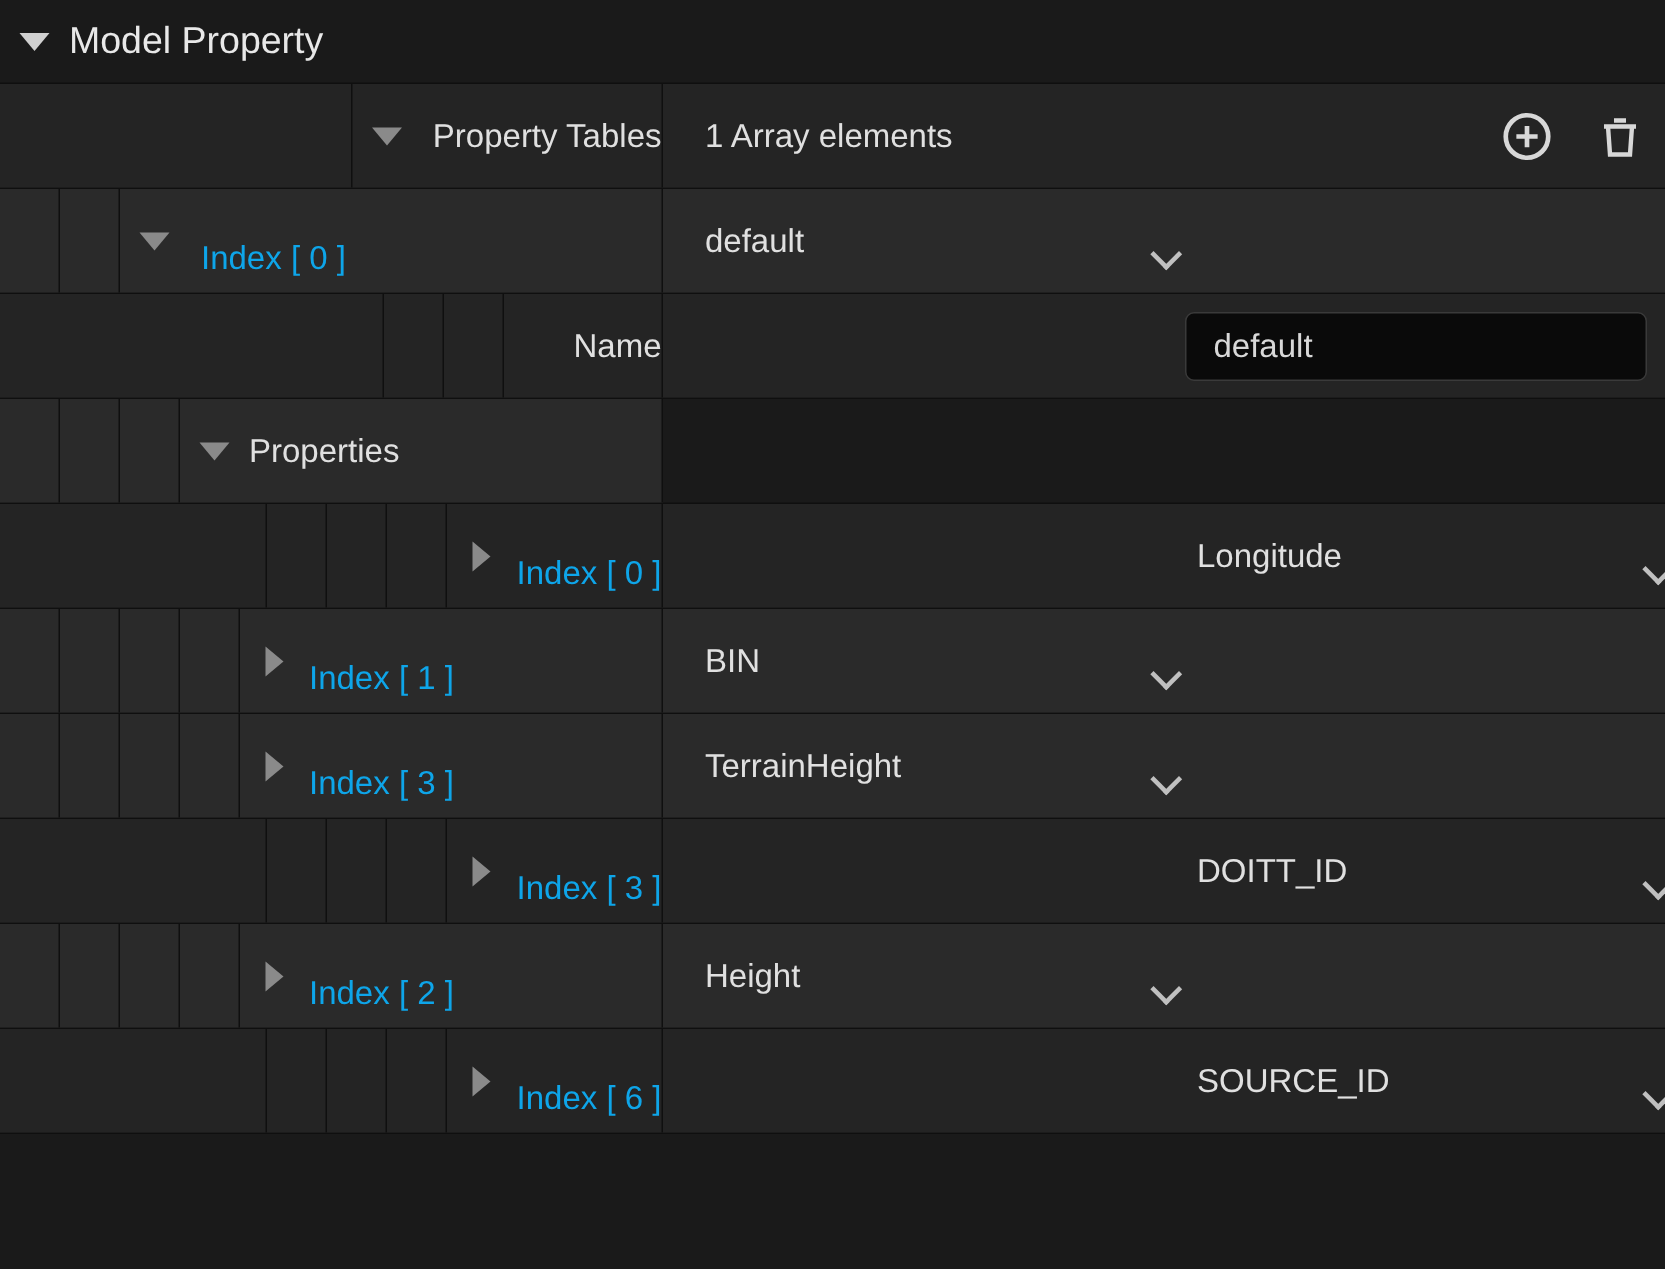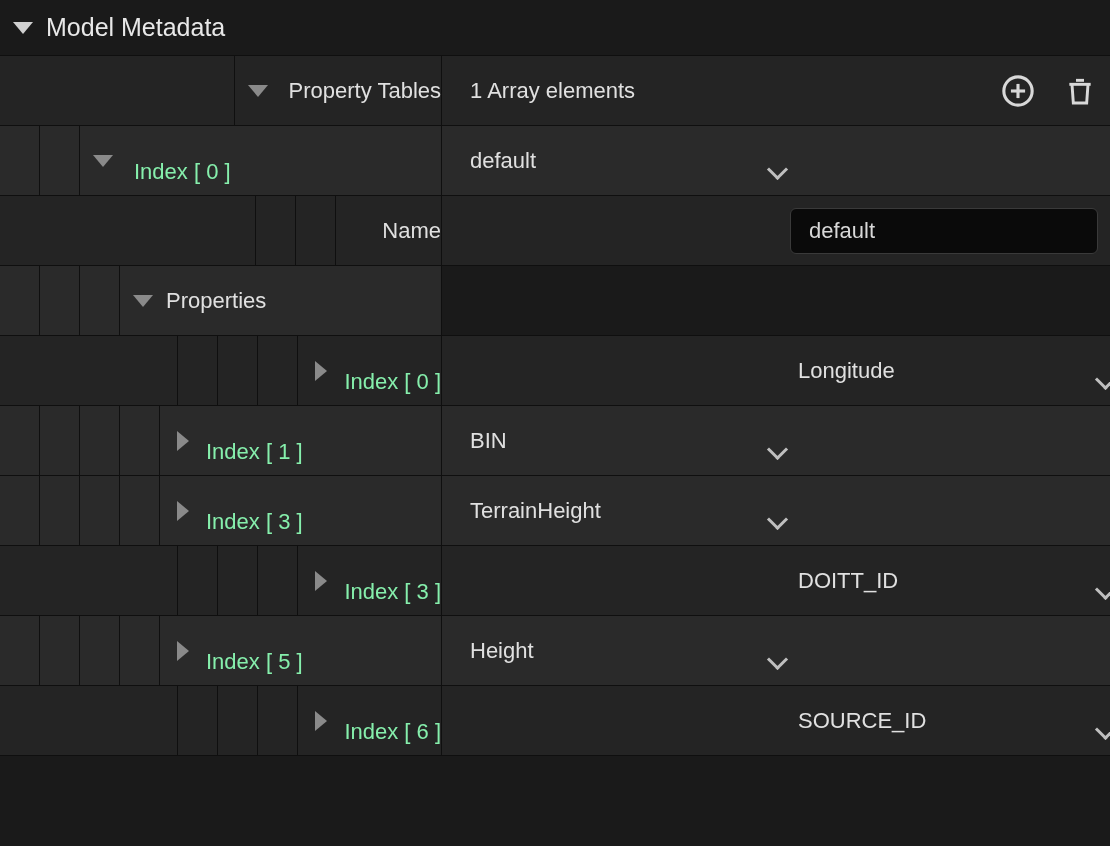--- a/index.html
+++ b/index.html
@@ -59,21 +59,21 @@
   }
   .arrow.dim.down { border-top-color: #8a8a8a; }
 
   .header-row { height: 56px; background: #1a1a1a; }
   .header-row .label-col { border-right: none; }
   .header-title { color: #e8e8e8; font-size: 25px; }
 
   .row.shade0 .label-col, .row.shade0 .value-col { background: #242424; justify-content: flex-end; }
   .row.shade1 .label-col, .row.shade1 .value-col { background: #2a2a2a; }
 
-  .grey-text { color: #86efac; margin-top: 23px; }
+  .grey-text { color: #0ea5e9; margin-top: 23px; }
   .white-text { color: #e0e0e0; }
 
   .icons { margin-left: auto; display: flex; gap: 26px; align-items: center; }
   .icon-btn { width: 36px; height: 36px; display:flex; align-items:center; justify-content:center; cursor:pointer; }
   .icon-btn svg { stroke: #d8d8d8; fill: none; stroke-width: 2.2; }
 
   .text-input {
     background: #0a0a0a;
     border: 1px solid #3a3a3a;
     border-radius: 6px;
@@ -111,21 +111,21 @@
   .arrow-slot .arrow { margin-right: 0; }
 </style>
 </head>
 <body>
 
 <div class="row header-row">
   <div class="label-col">
     <div class="arrow-slot">
         <span class="arrow down"></span>
       </div>
-    <span class="header-title">Model Metadata</span>
+    <span class="header-title">Model Property</span>
   </div>
 </div>
 
 <div class="row shade0">
   <div class="label-col">
     <div class="indent-cell"></div>
     <div class="arrow-slot">
         <span class="arrow down dim"></span>
       </div>
     <span class="white-text label-text">Property Tables</span>
@@ -273,21 +273,21 @@
 
   <div class="row shade1">
     <div class="label-col">
       <div class="indent-cell"></div>
       <div class="indent-cell"></div>
       <div class="indent-cell"></div>
       <div class="indent-cell"></div>
       <div class="arrow-slot">
           <span class="arrow right"></span>
         </div>
-      <span class="grey-text">Index [ 5 ]</span>
+      <span class="grey-text">Index [ 2 ]</span>
     </div>
     <div class="value-col">
       <div class="dropdown">
         <span class="white-text">Height</span>
         <span class="chevron"></span>
       </div>
     </div>
   </div>
 
   <div class="row shade0">

